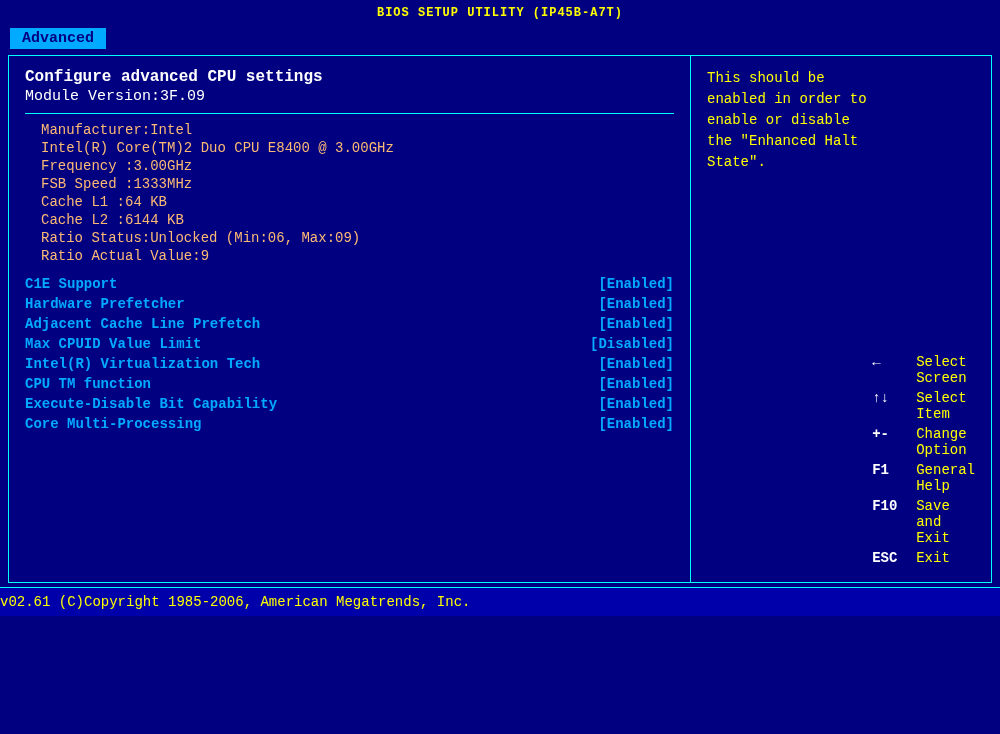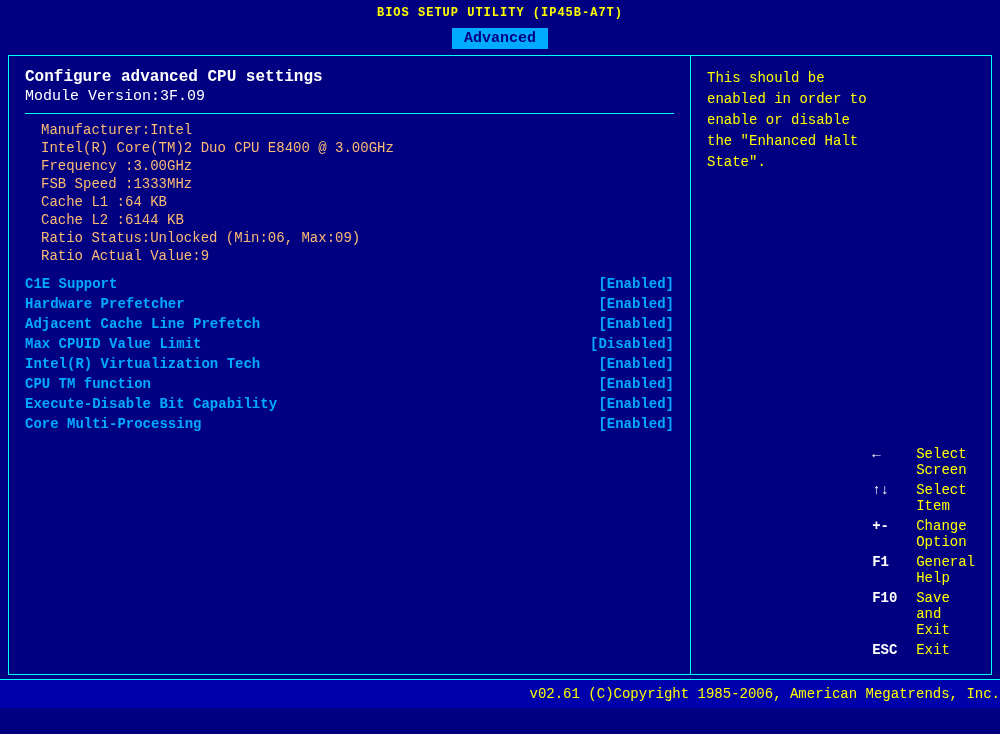--- a/index.html
+++ b/index.html
@@ -19,37 +19,36 @@
       text-align: center;
       padding: 6px 0;
       font-size: 12px;
       font-weight: bold;
       letter-spacing: 1px;
     }
 
     .menu-bar {
       background: #000080;
       display: flex;
-      padding: 2px 2px;
-      justify-content: center;
+      padding: 2px 10px;
     }
 
     .menu-tab {
       background: #00AAFF;
       color: #000080;
       font-weight: bold;
       padding: 2px 12px;
       font-size: 15px;
     }
 
     .content-area {
       display: flex;
       margin: 4px 8px;
       border: 1px solid #00FFFF;
-      height: 620px;
+      height: 528px;
     }
 
     .left-panel {
       flex: 1;
       padding: 12px 16px;
       border-right: 1px solid #00FFFF;
       color: #00FFFF;
     }
 
     .right-panel {
@@ -134,21 +133,21 @@
     }
 
     .right-panel-inner {
       display: flex;
       height: 100%;
     }
 
     .footer {
       background: #0000AA;
       color: #FFFF00;
-      text-align: right;
+      text-align: left;
       padding: 6px 0;
       font-size: 14px;
       border-top: 1px solid #00FFFF;
     }
   </style>
 </head>
 <body>
 
 <div class="title-bar">
   <span>BIOS  SETUP  UTILITY  (IP45B-A7T)</span>

